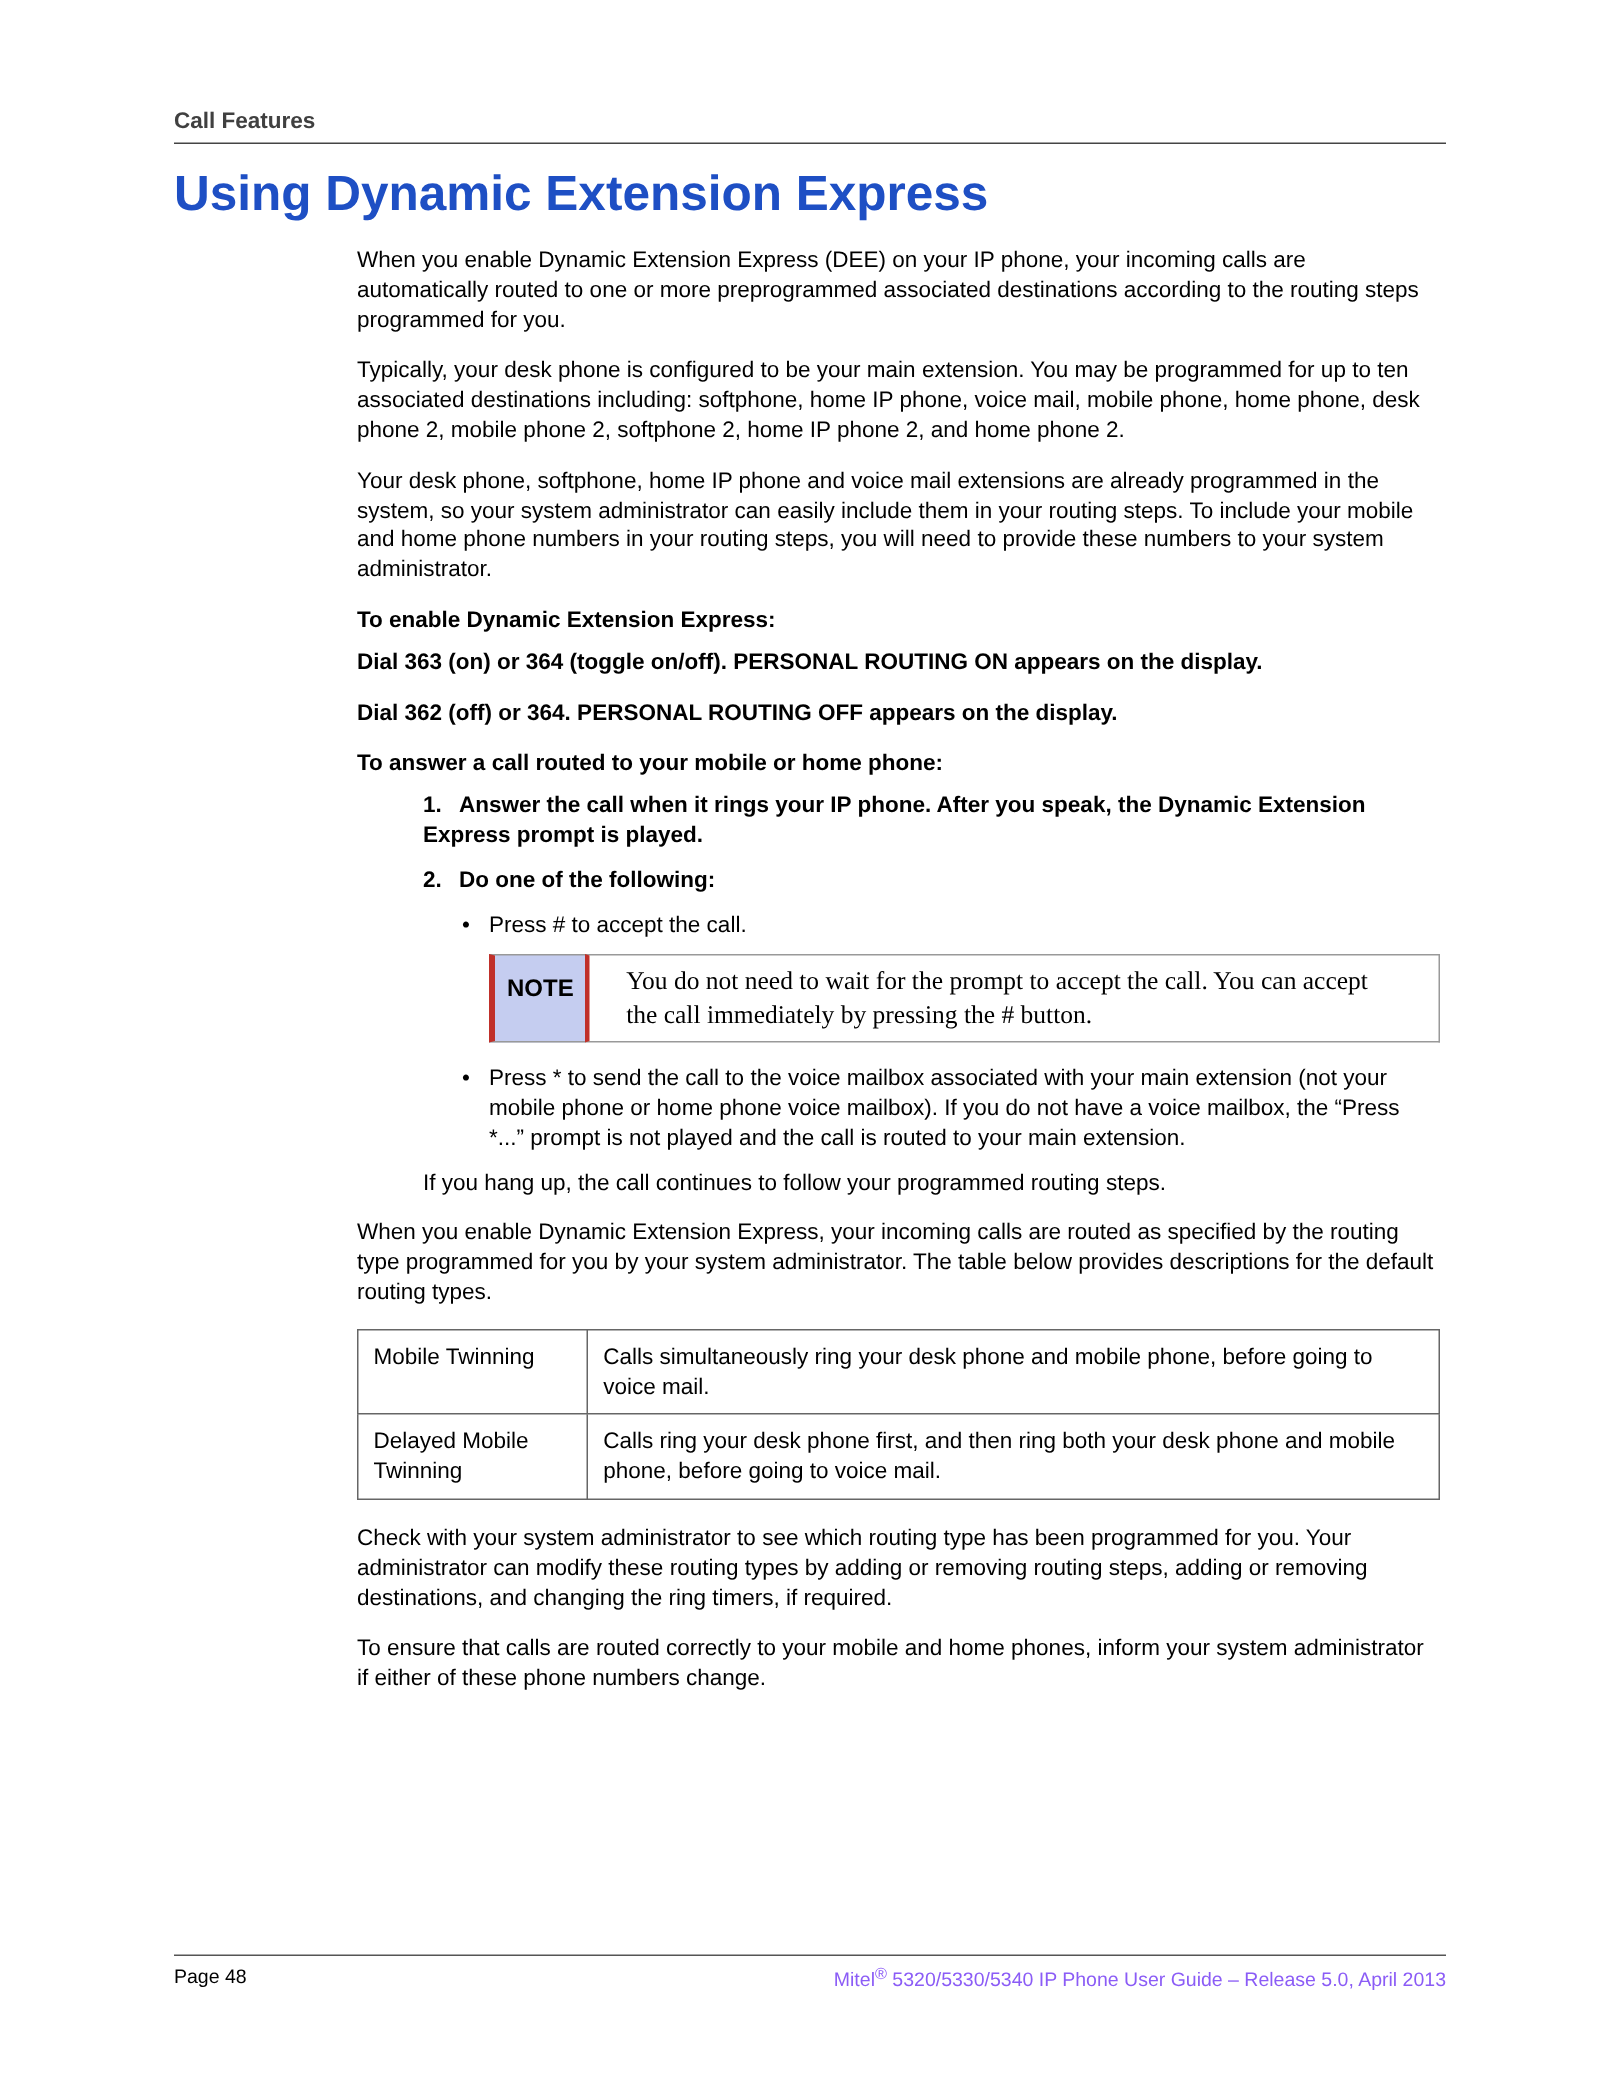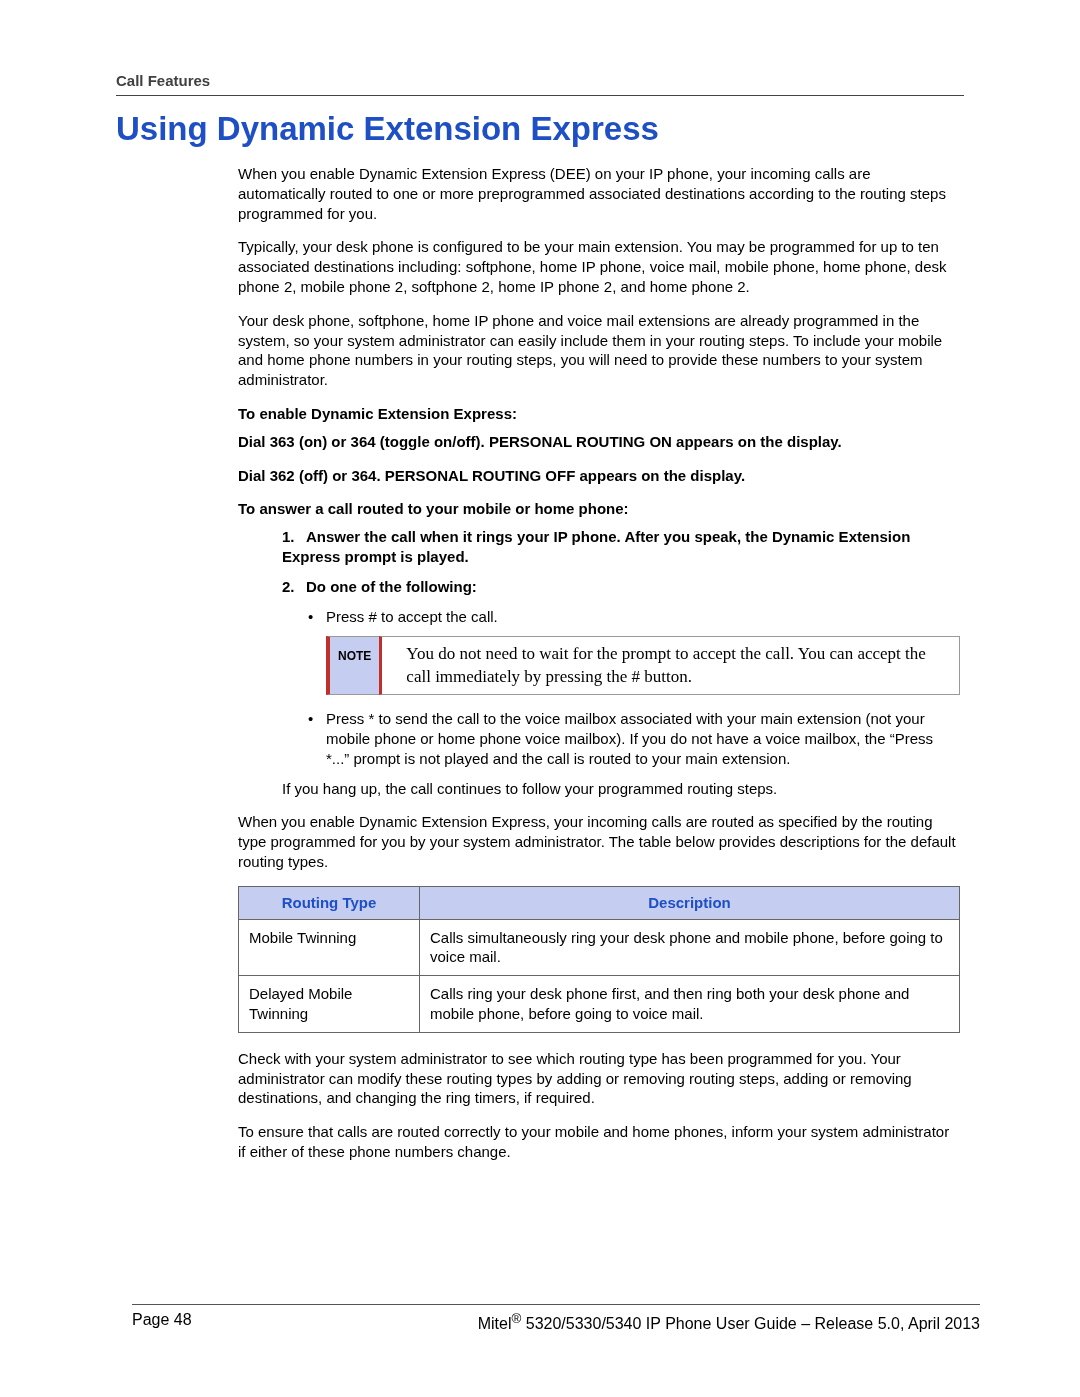--- a/index.html
+++ b/index.html
@@ -47,21 +47,21 @@
   .ol > div { margin-bottom: 10px; }
   .olnum { display:inline-block; width: 24px; }
   .bullet-list { margin-left: 70px; }
   .bullet-list .row { display:flex; margin-bottom: 10px; }
   .bullet-list .dot { width: 18px; flex:none; }
   .note-wrap { display:flex; margin: 10px 0 14px 0; }
   .note-wrap .lbl {
     background: #c5cdf0;
     border-left: 4px solid #c0302a;
     font-weight: bold;
-    font-size: 12px;
+    font-size: 16px;
     padding: 12px 8px;
     flex:none;
     border-top:1px solid #999;
     border-bottom:1px solid #999;
   }
   .note-wrap .txt {
     border-left: 3px solid #c0302a;
     padding: 6px 24px;
     flex:1;
     border-top:1px solid #999;
@@ -84,28 +84,28 @@
     border: 1px solid #666;
     padding: 6px 10px;
   }
   table.routing td {
     border: 1px solid #666;
     padding: 8px 10px;
     vertical-align: top;
   }
   .footer {
     position: absolute;
-    left: 132px;
+    left: 116px;
     width: 848px;
     top: 1296px;
-    font-size: 16px;
+    font-size: 13px;
   }
   .footer .hr2 { border:none; border-top:1px solid #555; margin-bottom:6px; }
   .footer .left { float:left; }
-  .footer .right { float:right; color:#000000; }
+  .footer .right { float:right; color:#8b5cf6; }
 </style>
 </head>
 <body>
 
 <div class="page">
   <div class="section-label">Call Features</div>
   <hr class="hr">
   <div class="h1">Using Dynamic Extension Express</div>
 
   <div class="bodycol">
@@ -149,24 +149,20 @@
         <div>Press * to send the call to the voice mailbox associated with your main extension (not your mobile phone or home phone voice mailbox). If you do not have a voice mailbox, the “Press *...” prompt is not played and the call is routed to your main extension.</div>
       </div>
     </div>
 
     <p style="margin-left:44px;">If you hang up, the call continues to follow your programmed routing steps.</p>
 
     <p>When you enable Dynamic Extension Express, your incoming calls are routed as specified by the routing type programmed for you by your system administrator. The table below provides descriptions for the default routing types.</p>
 
     <table class="routing">
       <tbody>
-          <tr>
-        <th style="width:160px;">Routing Type</th>
-        <th>Description</th>
-      </tr>
       <tr>
         <td>Mobile Twinning</td>
         <td>Calls simultaneously ring your desk phone and mobile phone, before going to voice mail.</td>
       </tr>
       <tr>
         <td>Delayed Mobile Twinning</td>
         <td>Calls ring your desk phone first, and then ring both your desk phone and mobile phone, before going to voice mail.</td>
       </tr>
     </tbody>
       </table>

